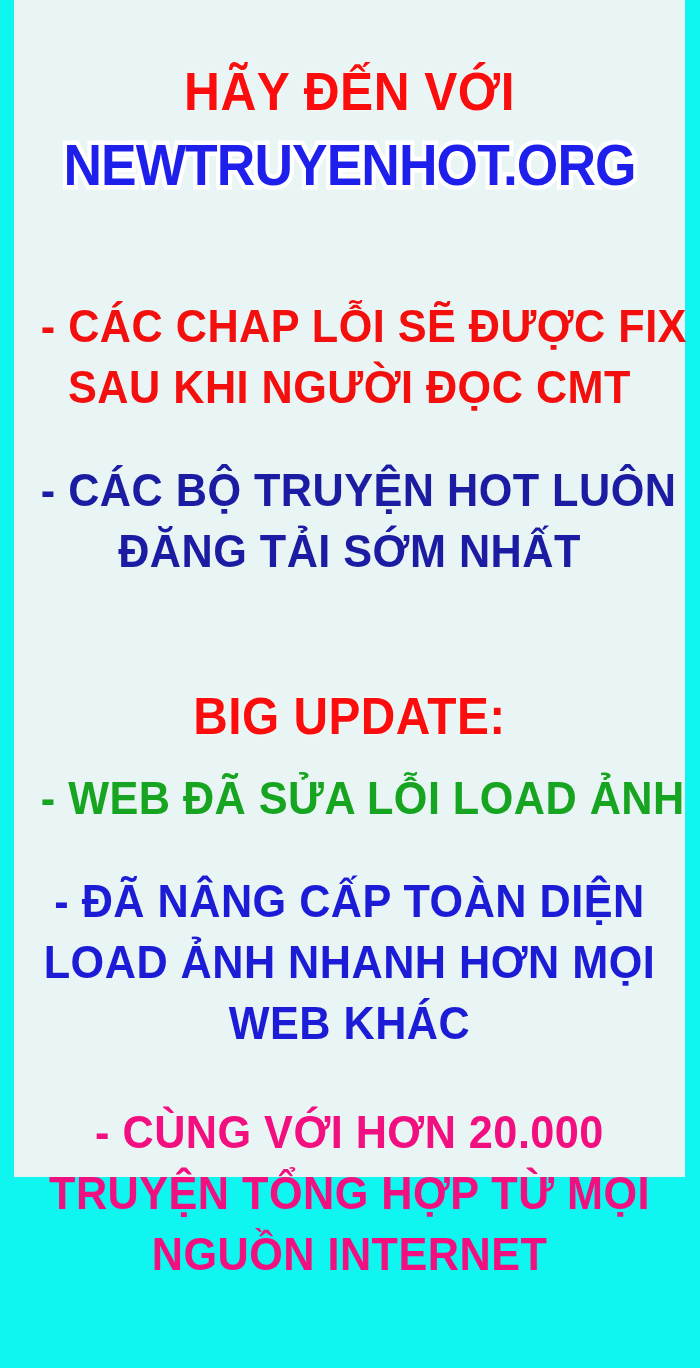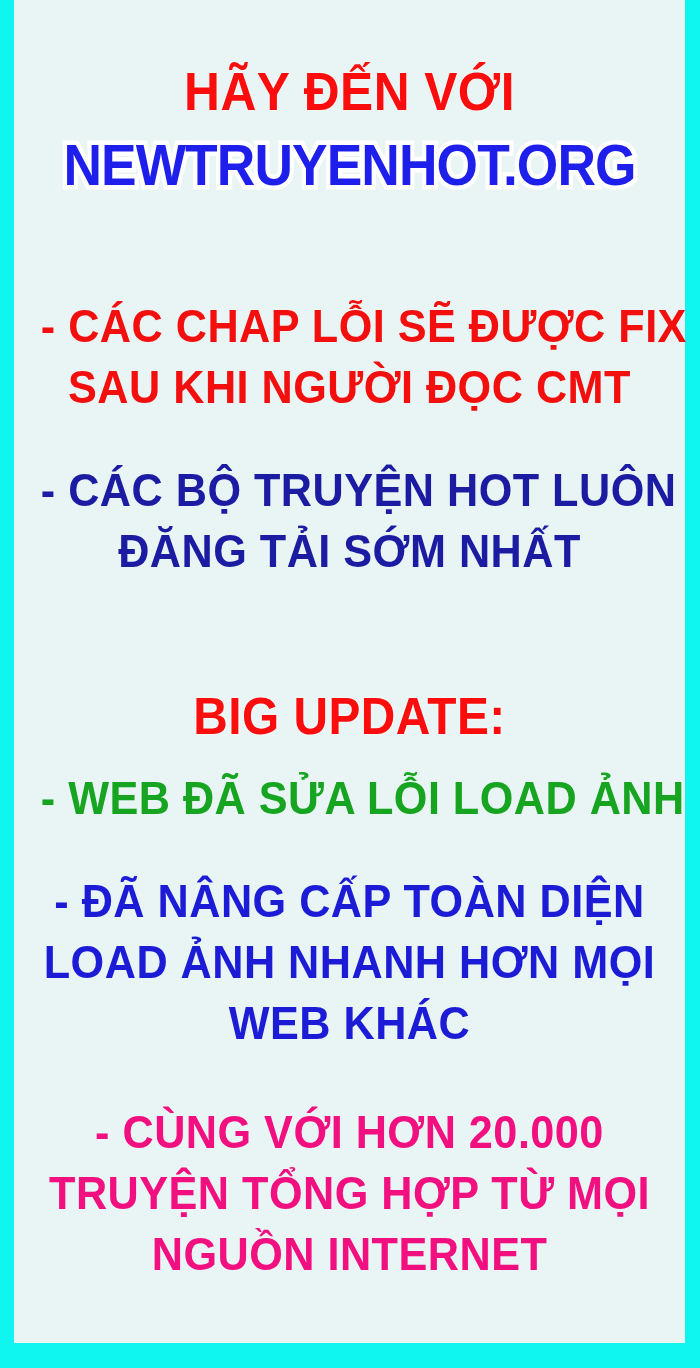--- a/index.html
+++ b/index.html
@@ -21,21 +21,21 @@
     box-sizing: border-box;
     background: #0ff6f0;
   }
 
   
   #panel {
     position: absolute;
     left: 14px;
     top: 0px;
     width: 671px;
-    height: 1343px;
+    height: 1177px;
     background: #e9f5f4;
     box-sizing: border-box;
     display: flex;
     flex-direction: column;
     align-items: flex-start;
   }
 
   .line {
     text-align: center;
     width: 100%;

